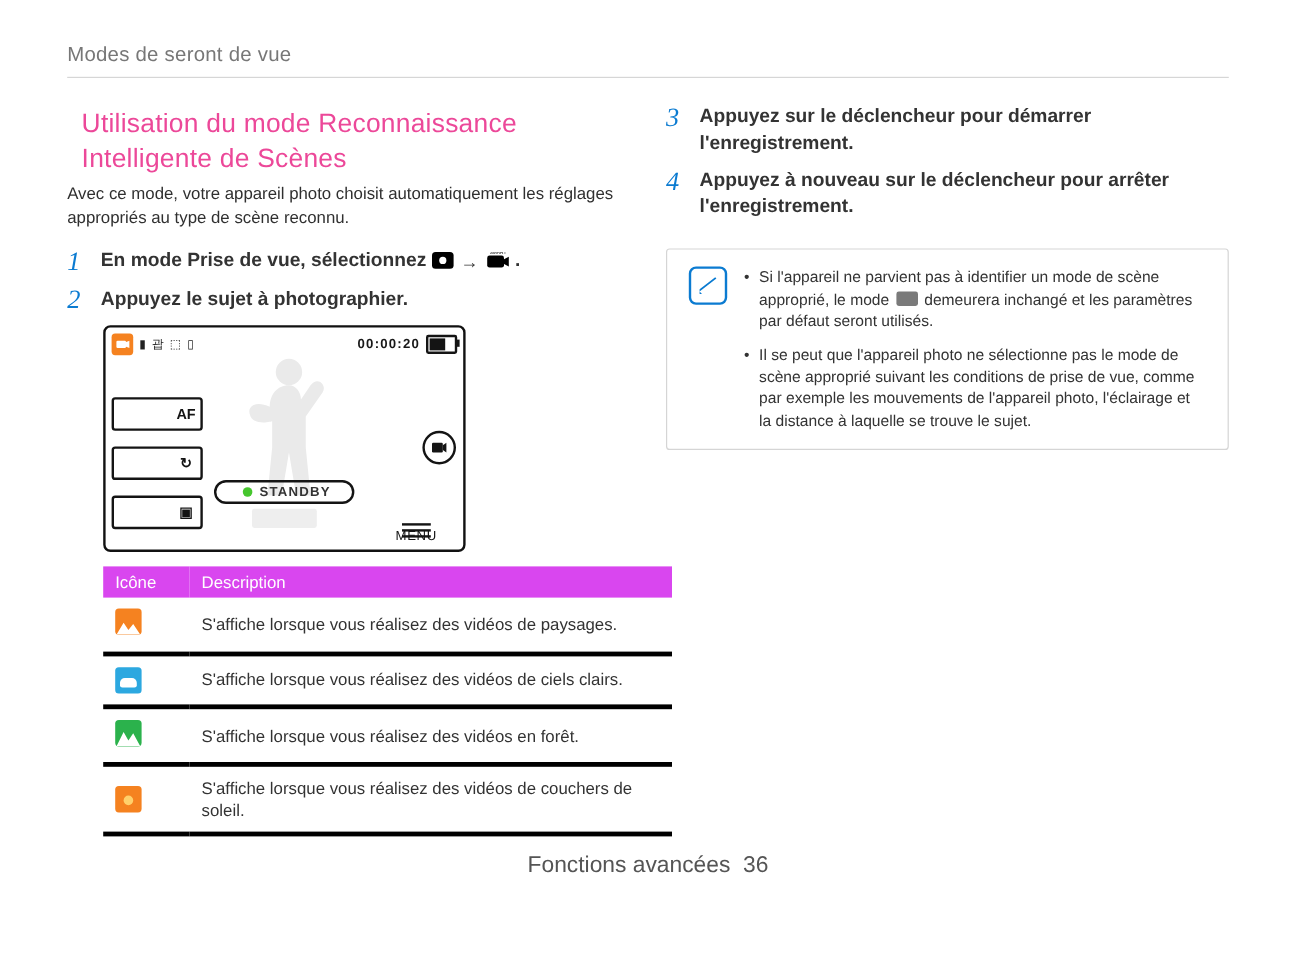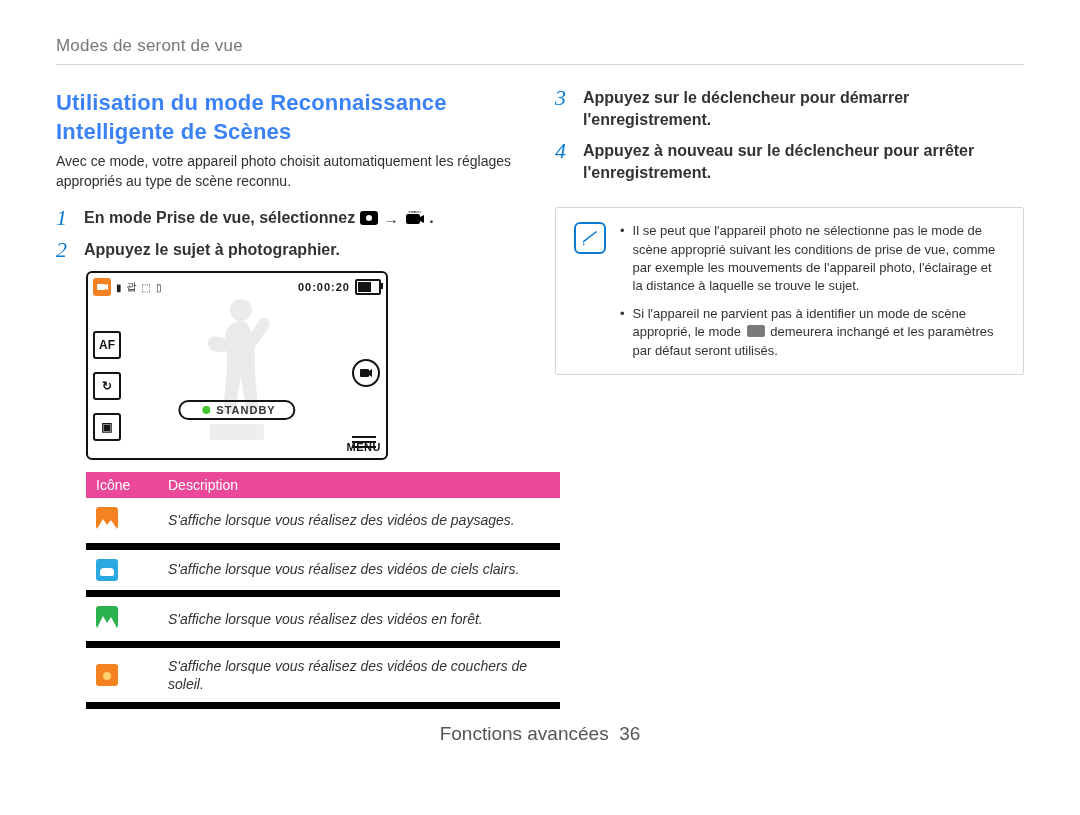--- a/index.html
+++ b/index.html
@@ -30,25 +30,25 @@
   }
   .columns {
     display: flex;
     gap: 30px;
   }
   .col {
     flex: 1;
     min-width: 0;
   }
   h2.title {
-    color: #3b82f6;
-    font-weight: 700;
+    color: #ec4899;
+    font-weight: 400;
     font-size: 22px;
     line-height: 1.3;
-    margin: 2px 0 6px 0;
+    margin: 2px 0 6px 12px;
     letter-spacing: .2px;
   }
   .intro, .desc, .subitem, .note-text, p {
     font-weight: 300;
     color: #303030;
   }
   .intro {
     font-size: 14px;
     margin: 0 0 16px 0;
     line-height: 1.4;
@@ -145,50 +145,49 @@
     width: 18px; height: 18px; border-radius: 3px; display:inline-flex;
     align-items:center; justify-content:center;
   }
   .mini-icon.orange { background: #f58220; }
   .mini-thin { color:#222; font-size:10px;}
   .cam-time { font-size: 11px; font-weight:700; color:#181818; letter-spacing:1px;}
   .battery { display:inline-block; width:22px; height:12px; border:2px solid #141414; border-radius:2px; position:relative;}
   .battery::after{content:""; position:absolute; right:-4px; top:2px; width:3px; height:6px; background:#141414;}
   .battery .fill{position:absolute; left:1px; top:1px; bottom:1px; width:60%; background:#141414;}
   .cam-leftbar { flex-direction: column; left: 5px; top: 58px; gap: 13px;}
-  .sidebtn { width:24px; height:24px; border:2px solid #141414; border-radius:3px; display:flex; align-items:center; justify-content:center; font-size:12px; color:#141414; font-weight:700;}
+  .sidebtn { width:24px; height:24px; border:2px solid #141414; border-radius:3px; display:flex; align-items:center; justify-content:center; font-size:12px; color:#141414; font-weight:700;padding-left:48px;}
   .cam-rightbar { position:absolute; right:6px; top:54%; transform:translateY(-50%);}
   .cam-rightbtn { width:24px; height:24px; border:2px solid #141414; border-radius:50%; display:flex; align-items:center; justify-content:center;}
   .cam-rightbtn svg { fill:#141414;}
-  .cam-menu { position:absolute; right:5px; bottom:5px; font-size:11px; font-weight:700; color:#141414; letter-spacing:.5px;}
+  .cam-menu { position:absolute; right:22px; bottom:5px; font-size:11px; font-weight:400; color:#141414; letter-spacing:.5px;}
   .cam-menu::before{content:""; display:block; width:24px; height:2px; background:#141414; box-shadow:0 5px 0 #141414, 0 10px 0 #141414; margin:0 auto 3px auto;}
   .figure { position:absolute; left:50%; top:24px; transform:translateX(-45%); }
   .figure svg { fill:#eaeaea; }
   .stand { position:absolute; left:50%; bottom:18px; transform:translateX(-50%); width:54px; height:16px; background:#eee; border-radius:2px;}
   .standby { position:absolute; left:50%; bottom:38px; transform:translateX(-50%); padding:2px 18px 2px 22px; border:2px solid #141414; border-radius:12px; font-size:11px; font-weight:700; letter-spacing:1px; display:flex; align-items:center; gap:6px;}
   .standby .rec { width:8px; height:8px; border-radius:50%; background:#46c62e; display:inline-block;}
 
   
   .icon-table { width: 474px; margin-left: 30px; border-collapse: collapse; font-size:14px;}
   .icon-table th {
-    background: #ec4899;
+    background: #d946ef;
     color: #fff;
     font-weight: 300;
     text-align: left;
     padding: 5px 10px;
     font-size:14px;
   }
   .icon-table th:first-child { width: 52px; }
   .icon-table td {
     padding: 9px 10px;
-    border-bottom: 7px solid #000000;
+    border-bottom: 4px solid #000000;
     vertical-align: middle;
     font-weight:300;
     line-height:1.3;
-    font-style:italic;
   }
   .scene-icon { width:22px; height:22px; border-radius:3px; display:inline-flex; align-items:flex-end; justify-content:center; overflow:hidden;}
   .scene-icon svg { fill:#fff; }
   .scene-landscape { background:#f58220;}
   .scene-sky { background:#2ca8e0;}
   .scene-forest { background:#2bb24c;}
   .scene-sunset { background:#f58220;}
   .scene-sunset .sun { width:8px; height:8px; border-radius:50%; background:#ffd06b; margin-bottom:6px;}
   .scene-sky .cloud { width:14px; height:8px; background:#fff; border-radius:4px 4px 2px 2px; margin-bottom:5px;}
 
@@ -364,29 +363,29 @@
       </div>
 
       <div class="note">
         <div class="badge">
           <svg width="18" height="18" viewBox="0 0 18 18">
               <path fill="#0b7bd1" d="M2 14 L16 3 L15 2 L2 12 Z M2 16 L4 16 L2 14 Z"></path>
             </svg>
         </div>
         <ul>
           <li>
-            <span>Il se peut que l'appareil photo ne sélectionne pas le mode de scène approprié suivant les conditions de prise de vue, comme par exemple les mouvements de l'appareil photo, l'éclairage et la distance à laquelle se trouve le sujet.</span>
-          </li>
-          <li>
             <span>
               <span>Si l'appareil ne parvient pas à identifier un mode de scène approprié, le mode </span>
               <span class="movie-icon"></span>
               <span> demeurera inchangé et les paramètres par défaut seront utilisés.</span>
             </span>
           </li>
+          <li>
+            <span>Il se peut que l'appareil photo ne sélectionne pas le mode de scène approprié suivant les conditions de prise de vue, comme par exemple les mouvements de l'appareil photo, l'éclairage et la distance à laquelle se trouve le sujet.</span>
+          </li>
         </ul>
       </div>
     </div>
 
   </div>
 
   <div class="footer">
     <span>Fonctions avancées</span>&nbsp;&nbsp;<span>36</span>
   </div>
 </div>

